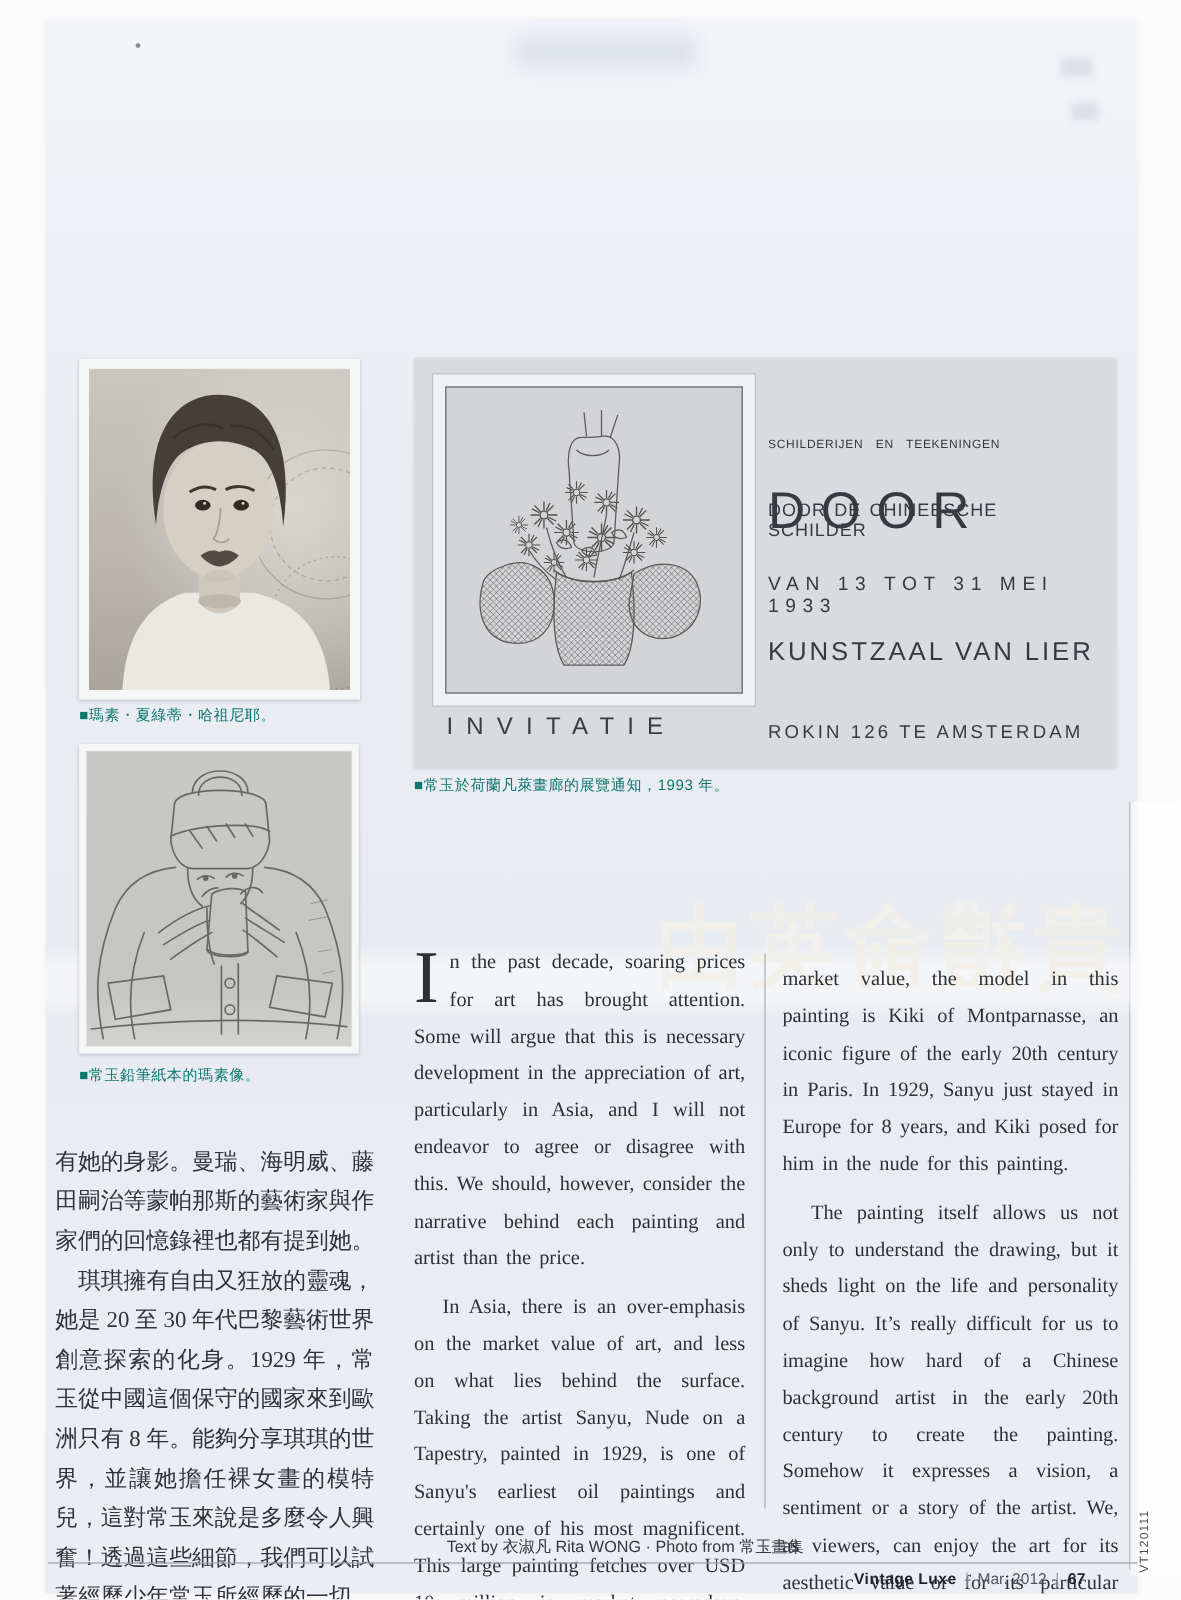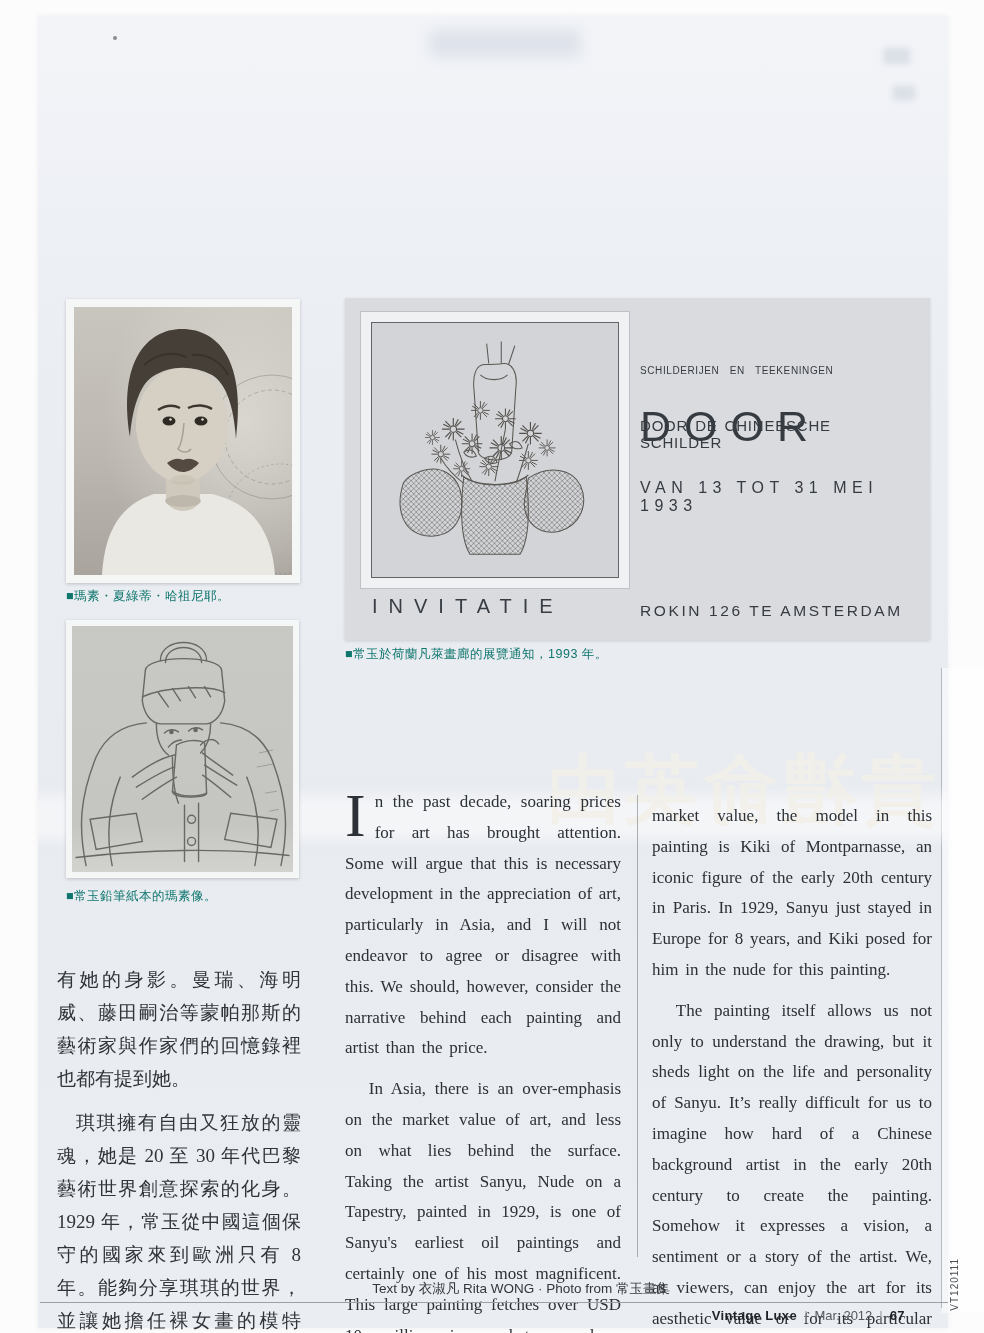--- a/index.html
+++ b/index.html
@@ -29,21 +29,21 @@
   .ct-title{position:absolute;top:14px;left:0;font-size:25px;letter-spacing:1.8px;}
   .ct-sub1{position:absolute;top:67px;left:0;font-size:10px;letter-spacing:0.6px;word-spacing:7px;}
   .ct-sub2{position:absolute;top:79px;left:0;font-size:15px;letter-spacing:0.8px;word-spacing:2px;margin-top:40px;}
   .ct-artist{position:absolute;top:104px;left:0;font-size:43px;letter-spacing:13px;font-weight:400;}
   .ct-dates{position:absolute;top:181px;left:0;font-size:16px;letter-spacing:5.5px;}
   .ct-venue{position:absolute;top:233px;left:0;font-size:21.5px;letter-spacing:2.4px;}
   .ct-addr{position:absolute;top:263px;left:0;font-size:15.5px;letter-spacing:2.6px;margin-top:41px;}
   
   .cn-col{position:absolute;left:46px;top:952px;width:266px;font-size:19px;line-height:33px;
         text-align:justify;color:#2f343a;}
-  .cn-col p{margin:11px;}
+  .cn-col p{margin:0;}
   .cn-col p.indent{text-indent:1em;}
   .en-col{font-size:17px;line-height:30.8px;text-align:justify;word-spacing:2.5px;color:#2c3137;}
   .en-col p{margin:0 0 10px 0;}
   .en-col p.indent{text-indent:1.4em;}
   .col1{position:absolute;left:345px;top:787px;width:276px;}
   .col2{position:absolute;left:652px;top:801px;width:280px;}
   .dropcap{float:left;font-size:62px;line-height:50px;padding:3px 9px 0 0;color:#2c3137;}
   .divider{position:absolute;left:637px;top:795px;width:1px;height:462px;background:rgba(130,136,144,0.65);}
   
   .band{position:absolute;left:38px;top:786px;width:910px;height:62px;
@@ -206,20 +206,21 @@
           <use href="#fl" transform="translate(58,106) scale(0.8)"></use>
         </svg>
       </div>
     </div>
     <div class="invitatie">INVITATIE</div>
     <div class="card-text">
       <div class="ct-sub1">SCHILDERIJEN EN TEEKENINGEN</div>
       <div class="ct-sub2">DOOR DE CHINEESCHE SCHILDER</div>
       <div class="ct-artist">DOOR</div>
       <div class="ct-dates">VAN 13 TOT 31 MEI 1933</div>
+      <div class="ct-venue">KUNSTZAAL VAN LIER</div>
       <div class="ct-addr">ROKIN 126 TE AMSTERDAM</div>
     </div>
   </div>
   <div class="caption" style="left:345px;top:646px;">■常玉於荷蘭凡萊畫廊的展覽通知，1993 年。</div>
 
   <div class="cn-col">
     <p><span>有她的身影。曼瑞、海明威、藤田嗣治等蒙帕那斯的藝術家與作家們的回憶錄裡也都有提到她。</span></p>
     <p class="indent"><span>琪琪擁有自由又狂放的靈魂，她是 20 至 30 年代巴黎藝術世界創意探索的化身。1929 年，常玉從中國這個保守的國家來到歐洲只有 8 年。能夠分享琪琪的世界，並讓她擔任裸女畫的模特兒，這對常玉來說是多麼令人興奮！透過這些細節，我們可以試著經歷少年常玉所經歷的一切，對這幅畫的欣賞也能因此更深一層。</span></p>
   </div>
 

